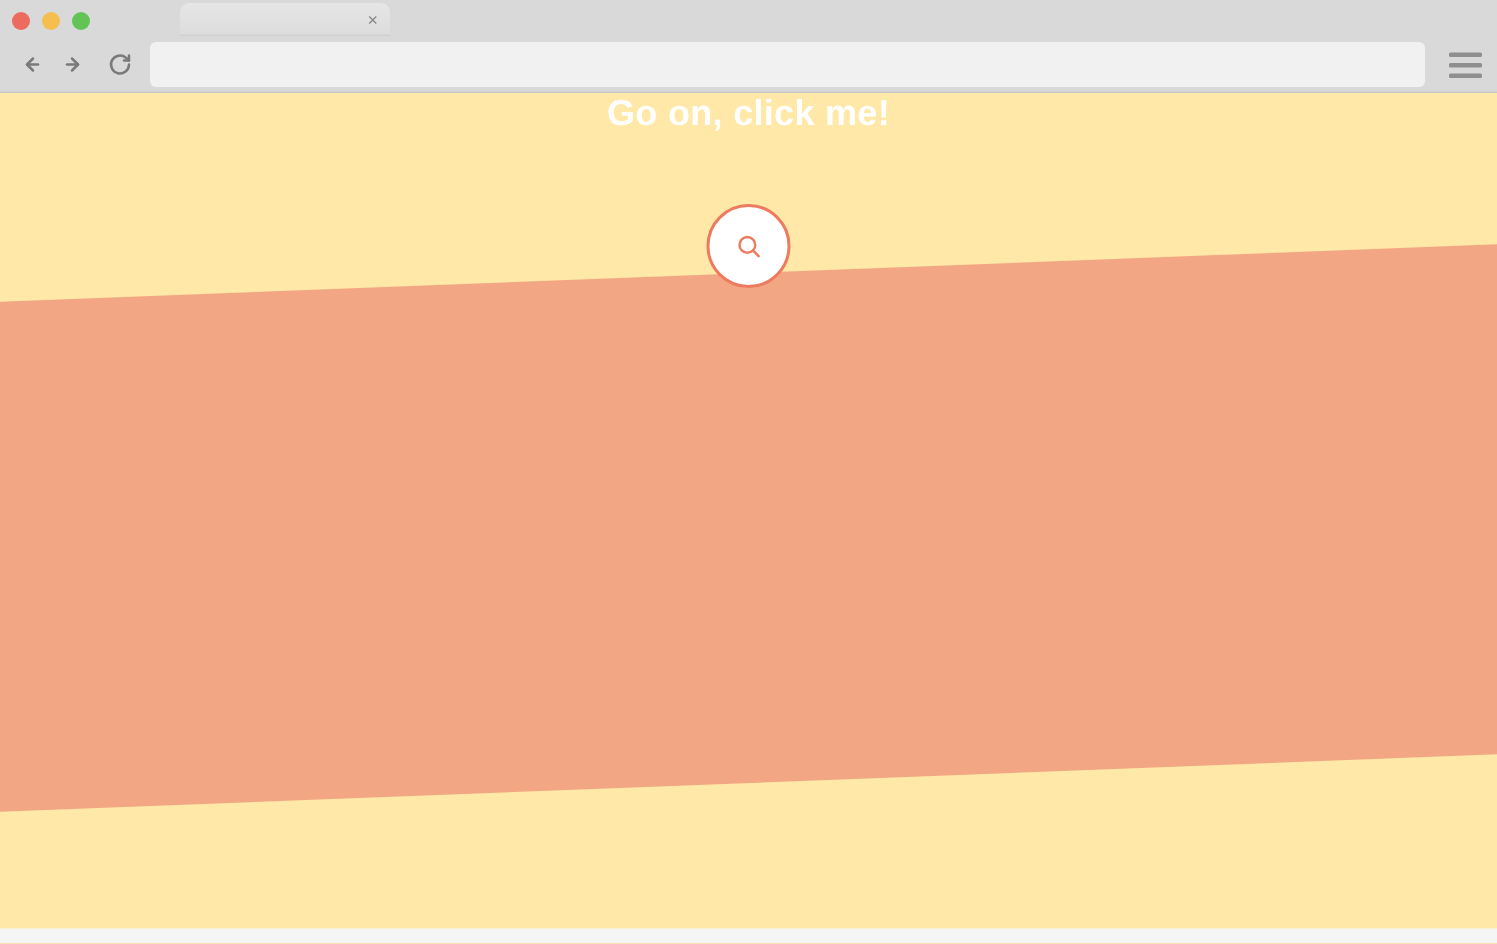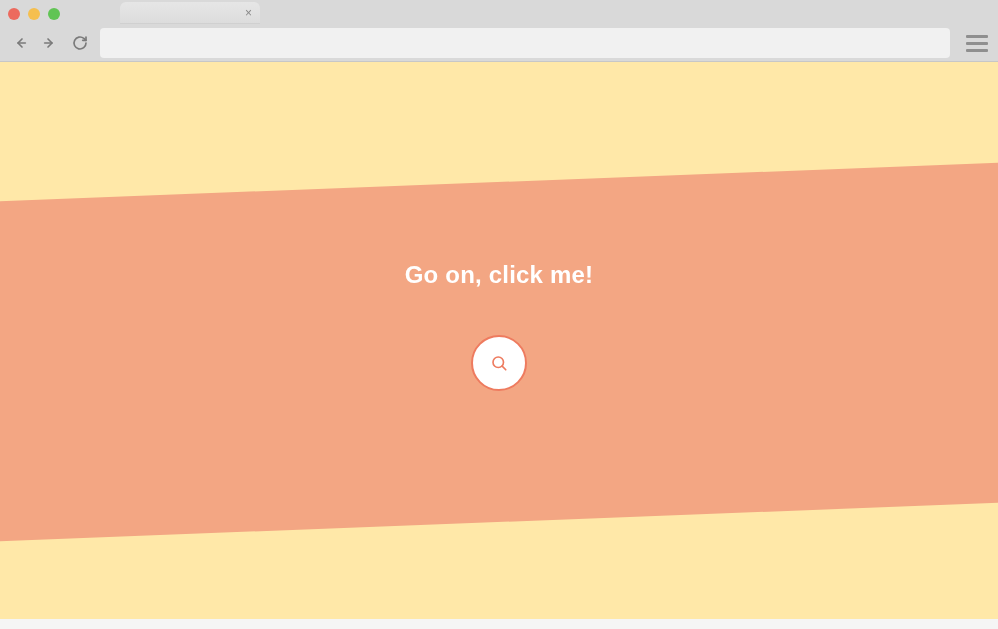--- a/index.html
+++ b/index.html
@@ -132,21 +132,21 @@
       transform: skewY(-2.2deg);
       transform-origin: center;
     }
 
     .center-wrap {
       position: absolute;
       top: 0; left: 0; right: 0; bottom: 0;
       display: flex;
       flex-direction: column;
       align-items: center;
-      justify-content: center;
+      justify-content: flex-start;
       gap: 46px;
       padding-bottom: 40px;
     }
 
     .headline {
       color: #ffffff;
       font-weight: 700;
       font-size: 24px;
       letter-spacing: 0.2px;
     }

